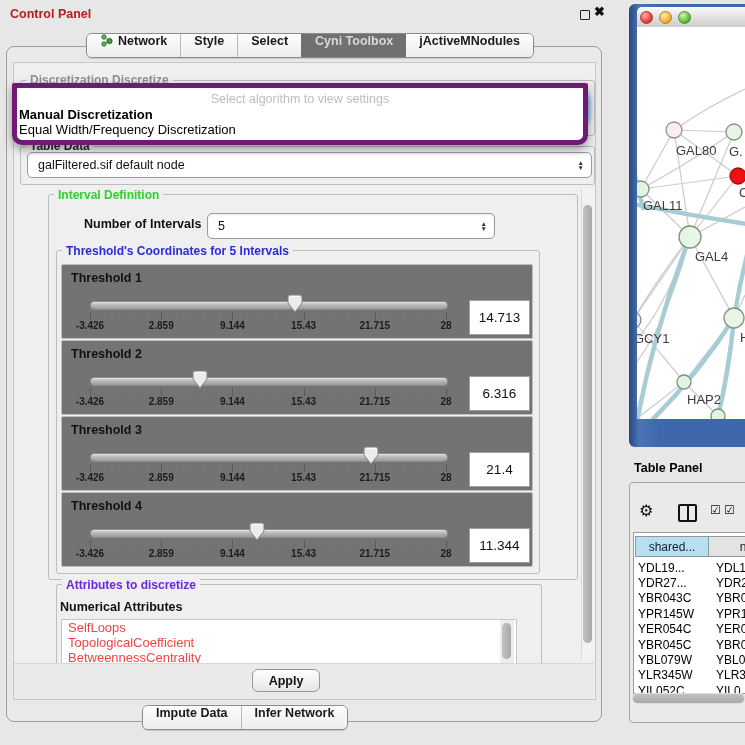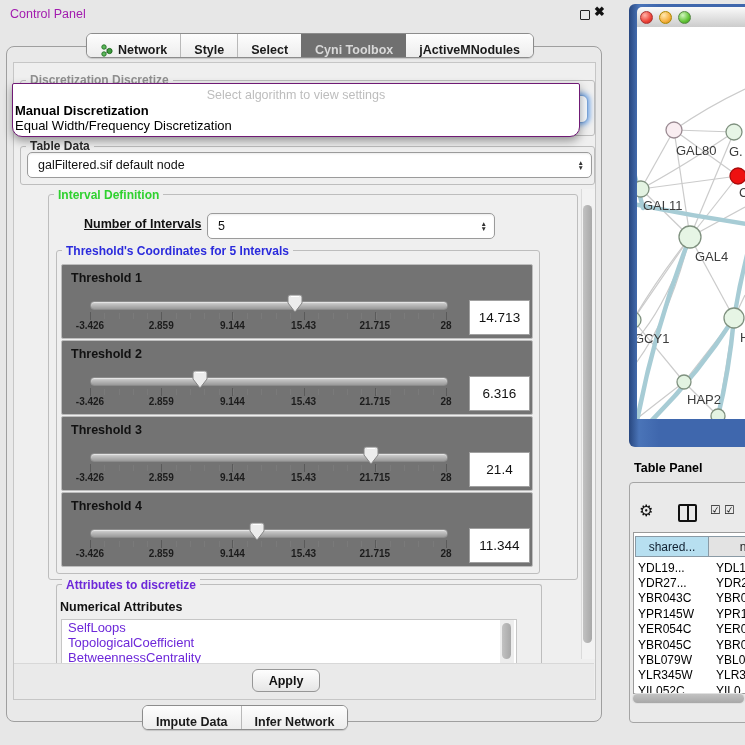--- a/index.html
+++ b/index.html
@@ -2,33 +2,33 @@
 <html><head>
 <meta charset="utf-8">
 <style>
   html,body{margin:0;padding:0;width:745px;height:745px;overflow:hidden;
     background:#e7e7e7;font-family:"Liberation Sans",sans-serif;
     -webkit-font-smoothing:antialiased;}
   .abs{position:absolute;}
   #stage{position:relative;width:745px;height:745px;}
 
   
-  #cp-title{left:10px;top:7px;font-size:12.5px;font-weight:400;color:#a21caf;}
+  #cp-title{left:10px;top:7px;font-size:12.5px;font-weight:700;color:#b91c1c;}
   #float-icon{left:580px;top:10px;width:8px;height:8px;border:1.5px solid #222;border-radius:1px;}
   #close-icon{left:594px;top:4px;font-size:13px;font-weight:700;color:#111;}
 
   #outer-panel{left:6px;top:46px;width:594px;height:674px;background:#e9e9e9;
     border:1px solid #9f9f9f;border-radius:8px;}
   #inner-panel{left:13px;top:62px;width:581px;height:636px;background:#efefef;
     border:1px solid #c6c6c6;}
 
   
   .seg-bar{display:flex;height:23px;border:1px solid #8c8c8c;border-radius:6px;
     overflow:hidden;background:#fbfbfb;box-shadow:0 1px 1px rgba(0,0,0,.15);}
-  .seg{display:flex;align-items:flex-end;padding:0 13px;font-size:12.5px;font-weight:700;
+  .seg{display:flex;align-items:flex-start;padding:0 13px;font-size:12.5px;font-weight:700;
     color:#1a1a1a;background:linear-gradient(#fdfdfd,#ededed);white-space:nowrap;cursor:default;}
   .seg + .seg{border-left:1px solid #b9b9b9;}
   .seg.selected{background:#707070;color:#d9d9d9;border-left-color:#707070;}
   .seg.selected + .seg{border-left:none;}
   #top-tabs{left:86px;top:33px;}
   #bottom-tabs{left:142px;top:705px;}
 
   
   .grp{border:1px solid #bdbdbd;border-radius:3px;}
   .grp-title{position:absolute;font-size:12px;font-weight:700;background:#efefef;
@@ -36,21 +36,21 @@
 
   
   .combo{background:#fff;border:1px solid #9b9b9b;border-radius:5px;display:flex;
     align-items:center;font-size:12.5px;color:#111;padding-left:10px;
     box-shadow:inset 0 1px 2px rgba(0,0,0,.08);}
   .stepper{margin-left:auto;margin-right:7px;display:flex;flex-direction:column;
     font-size:6.5px;line-height:5px;color:#333;}
 
   
   #algo-popup{left:12px;top:83px;width:566px;height:52px;background:#fff;
-    border:1px solid #701a75;border-radius:2px 2px 10px 10px;
+    border:5px solid #701a75;border-radius:2px 2px 10px 10px;
     box-shadow:0 4px 10px rgba(0,0,0,.38);z-index:30;}
   #algo-popup .hint{position:absolute;left:0;right:0;top:4px;text-align:center;
     font-size:12.5px;color:#bdbdbd;}
   #algo-popup .opt1{position:absolute;left:2px;top:19px;font-size:13px;font-weight:700;color:#000;}
   #algo-popup .opt2{position:absolute;left:2px;top:34px;font-size:13px;color:#000;}
   #algo-focus{left:556px;top:95px;width:30px;height:26px;border-radius:6px;background:#f5f9fd;
     border:1px solid #7aa4d8;box-shadow:0 0 5px 2px rgba(96,156,230,.85);z-index:20;}
 
   
   .sb-track-v{background:#f2f2f2;border-left:1px solid #dadada;}
@@ -72,21 +72,21 @@
   .th-ticklabels{position:absolute;left:0;top:55px;width:100%;height:12px;}
   .th-ticklabels span{position:absolute;transform:translateX(-50%);font-size:10px;
     font-weight:700;color:#1c1c1c;}
   .th-value{position:absolute;left:407px;top:35px;width:59px;height:33px;background:#fff;
     border:1px solid #a0a0a0;display:flex;align-items:center;justify-content:center;
     font-size:13.5px;color:#111;}
 
   
   #attr-list{left:61px;top:619px;width:454px;height:45px;background:#fff;
     border:1px solid #c6c6c6;overflow:hidden;}
-  .attr-item{font-size:13px;color:#6d28d9;line-height:15px;padding-left:6px;white-space:nowrap;}
+  .attr-item{font-size:13px;color:#ef4444;line-height:15px;padding-left:6px;white-space:nowrap;}
 
   
   #apply-band{left:14px;top:663px;width:580px;height:35px;background:#eaeaea;border-top:1px solid #d8d8d8;}
   #apply-btn{left:252px;top:669px;width:66px;height:21px;border:1px solid #979797;border-radius:6px;
     background:linear-gradient(#fefefe,#e6e6e6);display:flex;align-items:center;justify-content:center;
     font-size:12.5px;font-weight:700;color:#111;}
 
   
   #net-window{left:629px;top:4px;width:116px;height:443px;border-radius:6px 0 0 6px;
     background:linear-gradient(90deg,#28477f 0,#4a74b8 10px,#3f67ad 30px);}
@@ -163,21 +163,21 @@
         <span>▲</span>
         <span>▼</span>
       </span>
   </div>
 
   <div class="abs sb-track-v" style="left:581px;top:189px;width:13px;height:470px;"></div>
   <div class="abs sb-thumb" style="left:583px;top:205px;width:9px;height:438px;"></div>
 
   <div class="abs grp" style="left:48px;top:194px;width:528px;height:384px;"></div>
   <div class="grp-title" style="left:54px;top:188px;color:#2fd12f;">Interval Definition</div>
-  <div class="abs" style="left:84px;top:217px;font-size:12.5px;font-weight:700;color:#111;text-decoration:underline;">Number of Intervals</div>
+  <div class="abs" style="left:84px;top:217px;font-size:12.5px;font-weight:700;color:#111;">Number of Intervals</div>
   <div class="abs combo" style="left:207px;top:213px;width:276px;height:24px;">
     <span>5</span>
     <span class="stepper">
         <span>▲</span>
         <span>▼</span>
       </span>
   </div>
 
   <div class="abs grp" style="left:56px;top:250px;width:482px;height:322px;"></div>
   <div class="grp-title" style="left:62px;top:244px;color:#2b2bdc;">Threshold's Coordinates for 5 Intervals</div>

